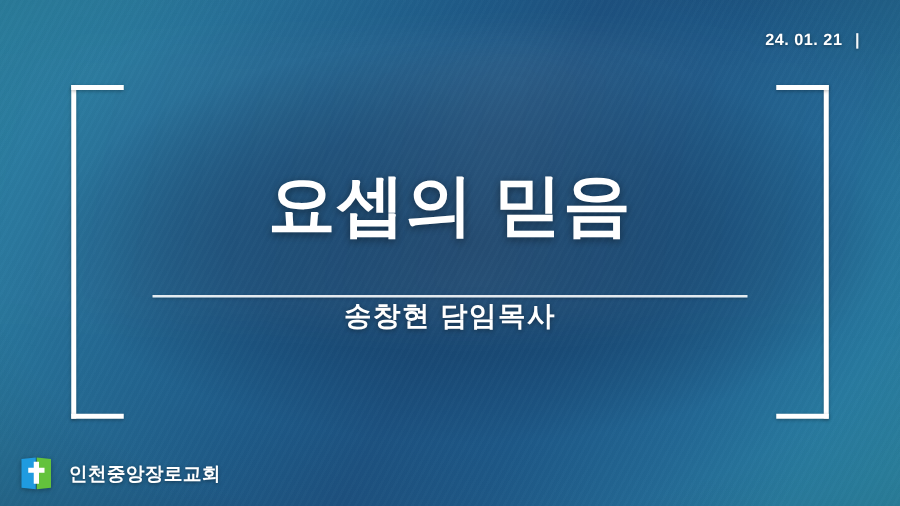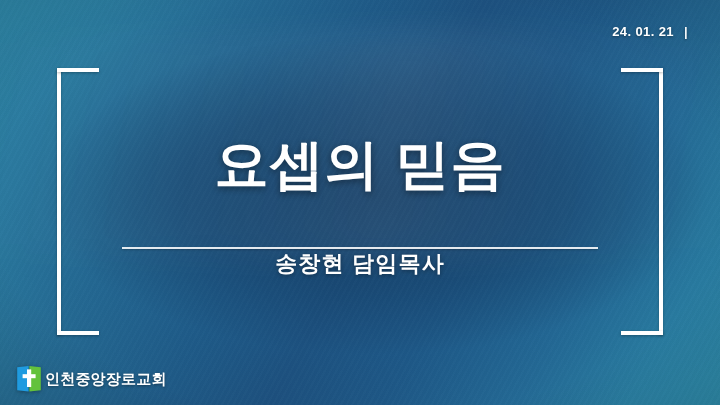--- a/index.html
+++ b/index.html
@@ -125,21 +125,21 @@
     justify-content: center;
   }
   #sermon-title {
     color: #ffffff;
     font-size: 54px;
     font-weight: 700;
     letter-spacing: 1px;
     line-height: 1.08;
     text-align: center;
     text-shadow: 0 2px 7px rgba(0,0,0,0.42);
-    margin: 11px;
+    margin: 0;
     padding-bottom: 4px;
   }
   #divider {
     width: 476px;
     height: 2px;
     background: rgba(255,255,255,0.88);
     margin: 38px 0 0 0;
     box-shadow: 0 1px 2px rgba(0,0,0,0.22);
   }
   #speaker {
@@ -150,21 +150,21 @@
     text-shadow: 0 1px 4px rgba(0,0,0,0.40);
   }
 
   
   #logo-lockup {
     position: absolute;
     left: 16px;
     bottom: 12px;
     display: flex;
     align-items: center;
-    gap: 3px;
+    gap: 13px;
   }
   #logo-mark {
     width: 26px;
     height: 28px;
     display: block;
     filter: drop-shadow(0 1px 2px rgba(0,0,0,0.32));
   }
   #logo-text {
     color: #ffffff;
     font-size: 15px;

